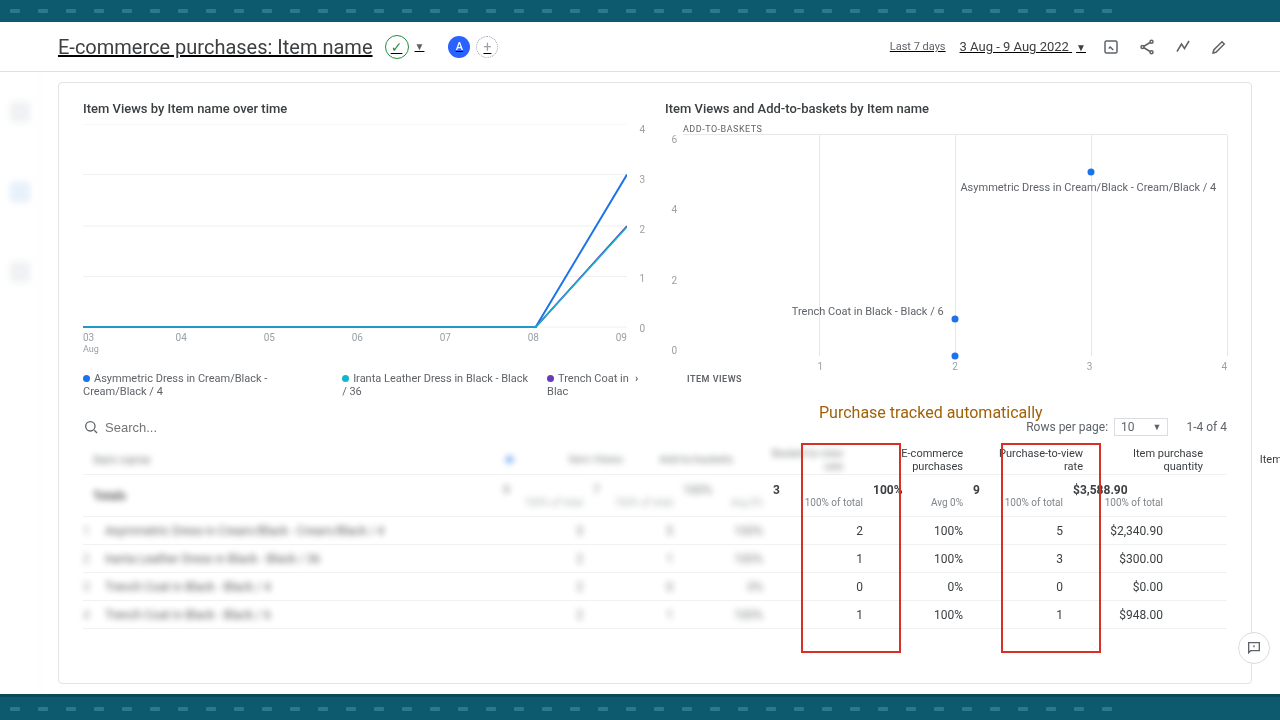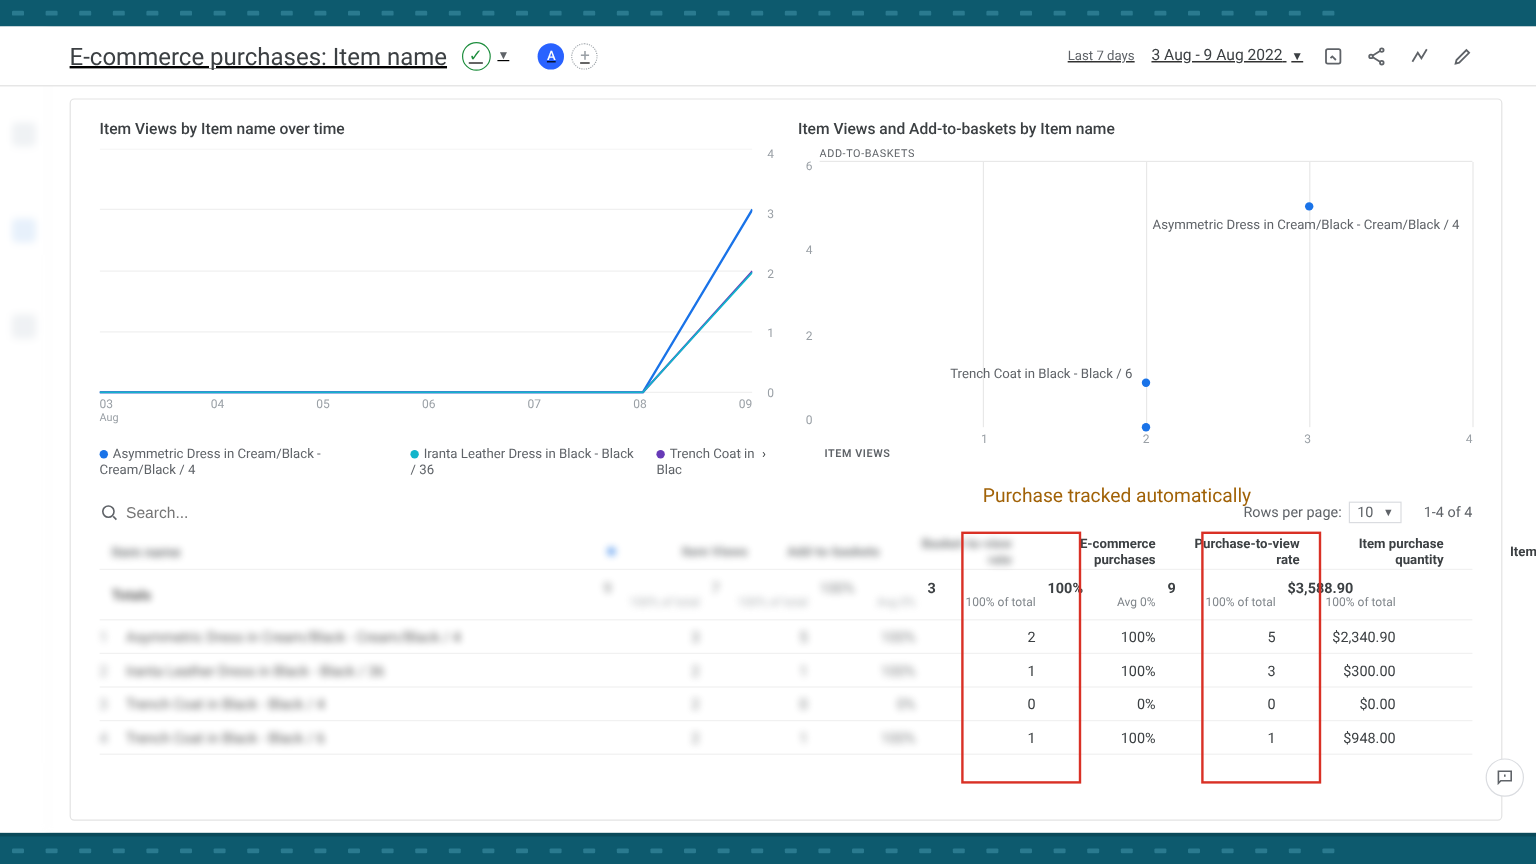--- a/index.html
+++ b/index.html
@@ -250,38 +250,38 @@
     flex: 1;
   }
   .search-wrap svg { width: 16px; height: 16px; }
   .search-input { border: none; outline: none; font-size: 13px; color: #5f6368; width: 200px; }
   .rows-per { display: flex; align-items: center; gap: 6px; font-size: 12px; color: #5f6368; }
   .rows-per .select {
     border: 1px solid #dadce0;
     padding: 1px 6px;
     display: inline-flex;
     align-items: center;
-    gap: 8px;
+    gap: 18px;
     font-size: 12px;
   }
   .page-ind { margin-left: 18px; font-size: 12px; color: #5f6368; }
 
   .table-body {
     position: relative;
     padding: 0 24px;
   }
   .table-row {
     display: grid;
     grid-template-columns: 330px 90px 90px 90px 90px 100px 100px 100px 100px;
     height: 28px;
     align-items: center;
     font-size: 12px;
     border-bottom: 1px solid #f1f1f1;
   }
-  .table-row.header-row { height: 30px; font-size: 12px; color: #3c4043; font-weight: 700; gap: 20px; }
+  .table-row.header-row { height: 30px; font-size: 12px; color: #3c4043; font-weight: 400; gap: 20px; }
   .table-row.totals-row { height: 42px; }
   .table-row .c0 { display: flex; gap: 10px; align-items: center; }
   .table-row .idx { width: 12px; color: #5f6368; }
   .num { text-align: right; padding-right: 10px; color: #3c4043; }
   .sub-muted { font-size: 10px; color: #80868b; display: block; text-align: right; padding-right: 10px; }
   .header-cell-sm { font-size: 11px; text-align: right; padding-right: 10px; color: #3c4043; }
 
   .blurred { filter: blur(3px); opacity: .65; }
 
   .feedback-btn {

